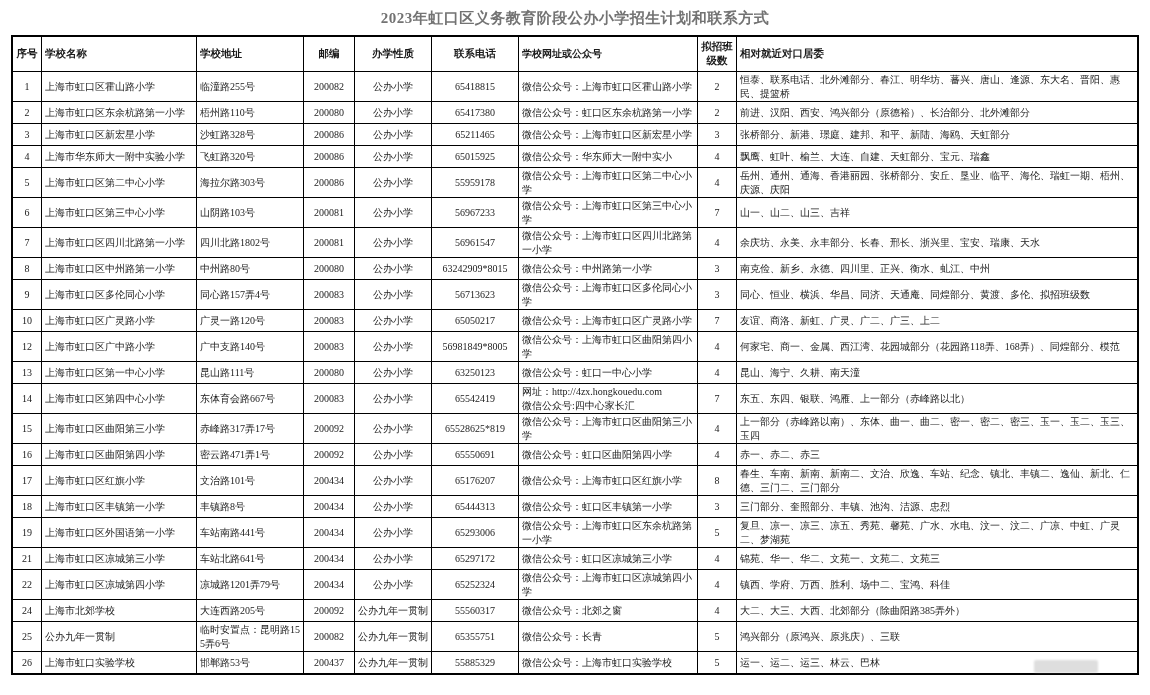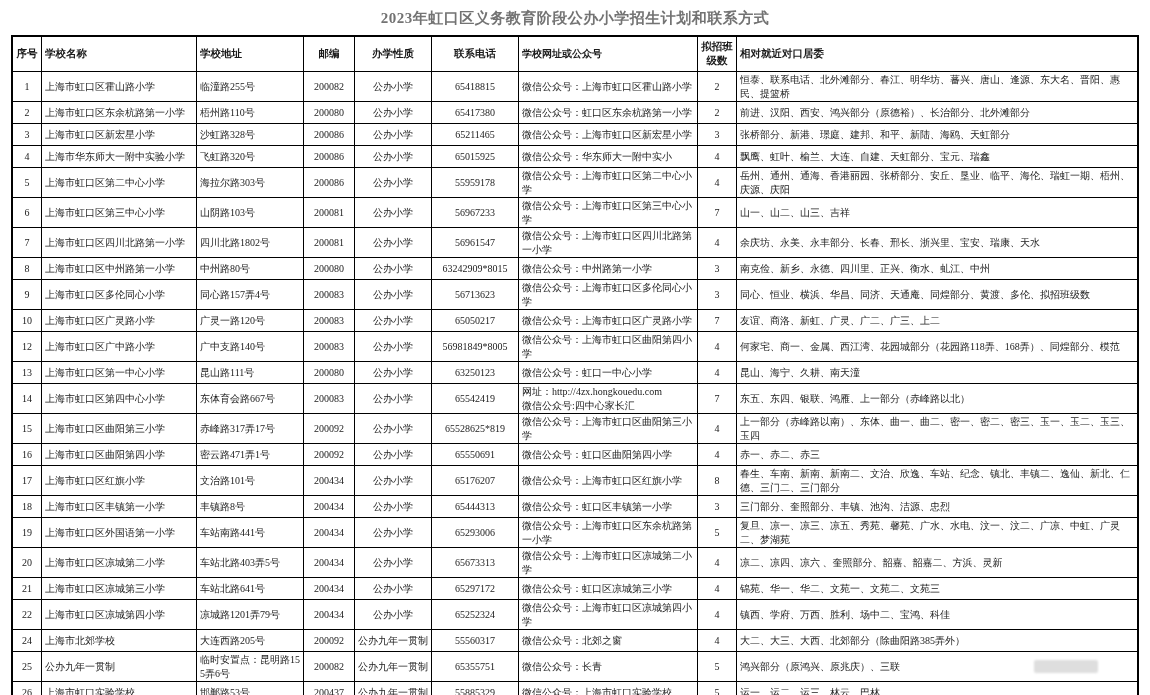--- a/index.html
+++ b/index.html
@@ -252,31 +252,20 @@
         <td class="col1">上海市虹口区外国语第一小学</td>
         <td class="col2">车站南路441号</td>
         <td class="col3">200434</td>
         <td class="col4">公办小学</td>
         <td class="col5">65293006</td>
         <td class="col6">微信公众号：上海市虹口区东余杭路第一小学</td>
         <td class="col7">5</td>
         <td class="col8">复旦、凉一、凉三、凉五、秀苑、馨苑、广水、水电、汶一、汶二、广凉、中虹、广灵二、梦湖苑</td>
       </tr>
       <tr>
-        <td class="col0">20</td>
-        <td class="col1">上海市虹口区凉城第二小学</td>
-        <td class="col2">车站北路403弄5号</td>
-        <td class="col3">200434</td>
-        <td class="col4">公办小学</td>
-        <td class="col5">65673313</td>
-        <td class="col6">微信公众号：上海市虹口区凉城第二小学</td>
-        <td class="col7">4</td>
-        <td class="col8">凉二、凉四、凉六 、奎照部分、韶嘉、韶嘉二、方浜、灵新</td>
-      </tr>
-      <tr>
         <td class="col0">21</td>
         <td class="col1">上海市虹口区凉城第三小学</td>
         <td class="col2">车站北路641号</td>
         <td class="col3">200434</td>
         <td class="col4">公办小学</td>
         <td class="col5">65297172</td>
         <td class="col6">微信公众号：虹口区凉城第三小学</td>
         <td class="col7">4</td>
         <td class="col8">锦苑、华一、华二、文苑一、文苑二、文苑三</td>
       </tr>

